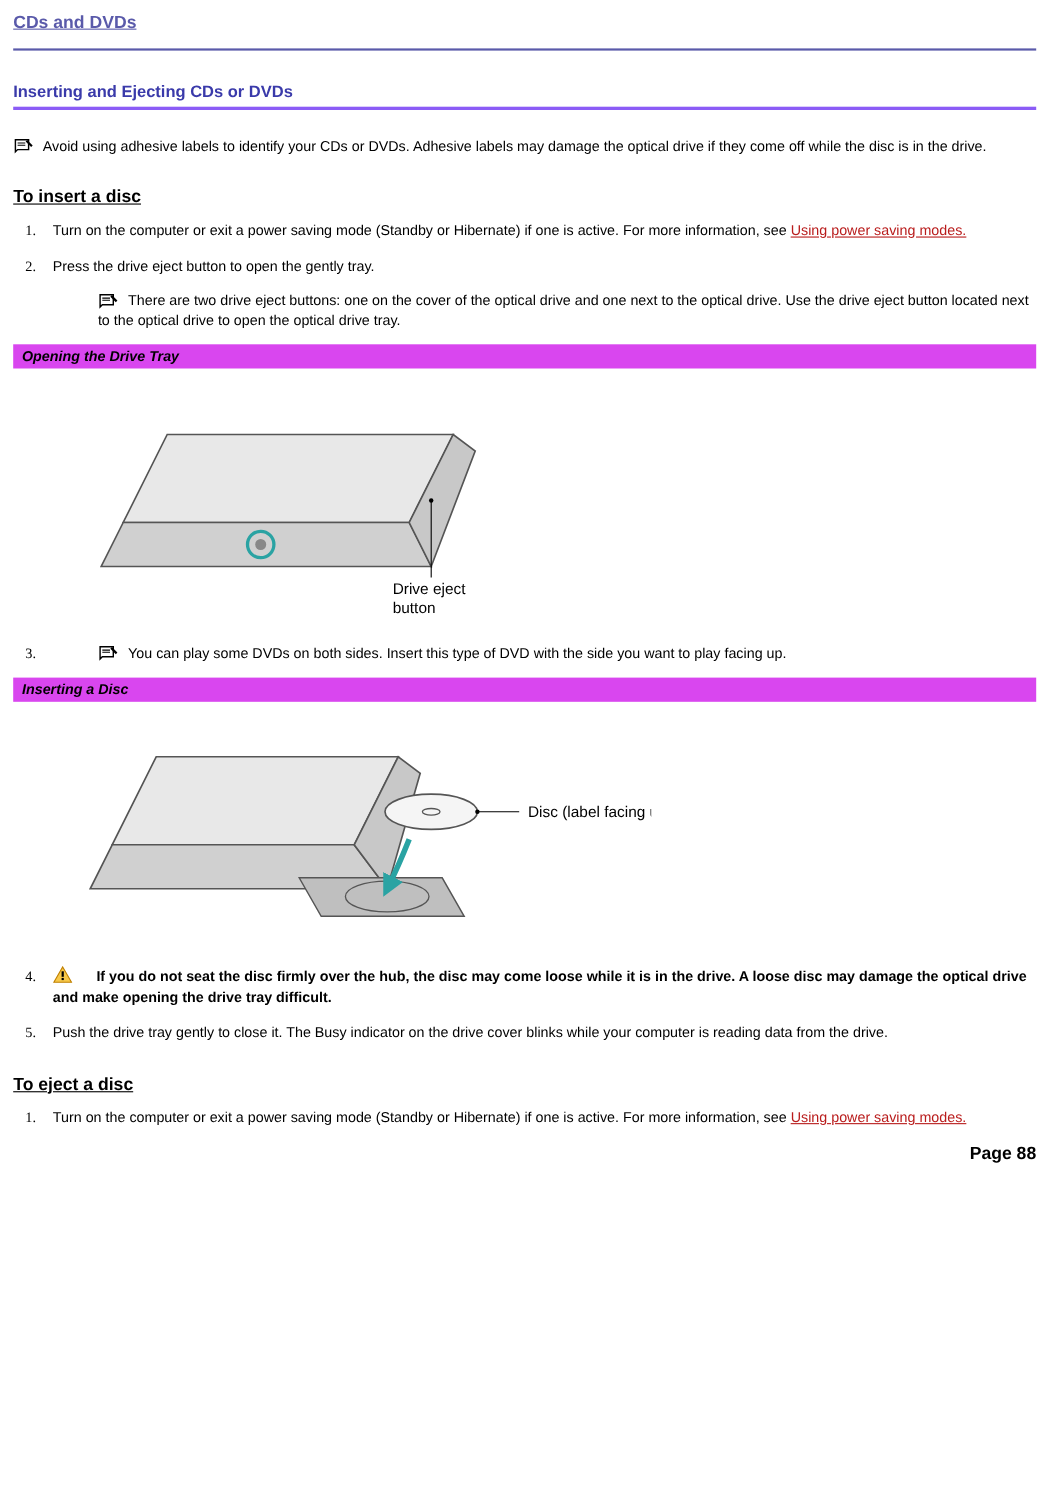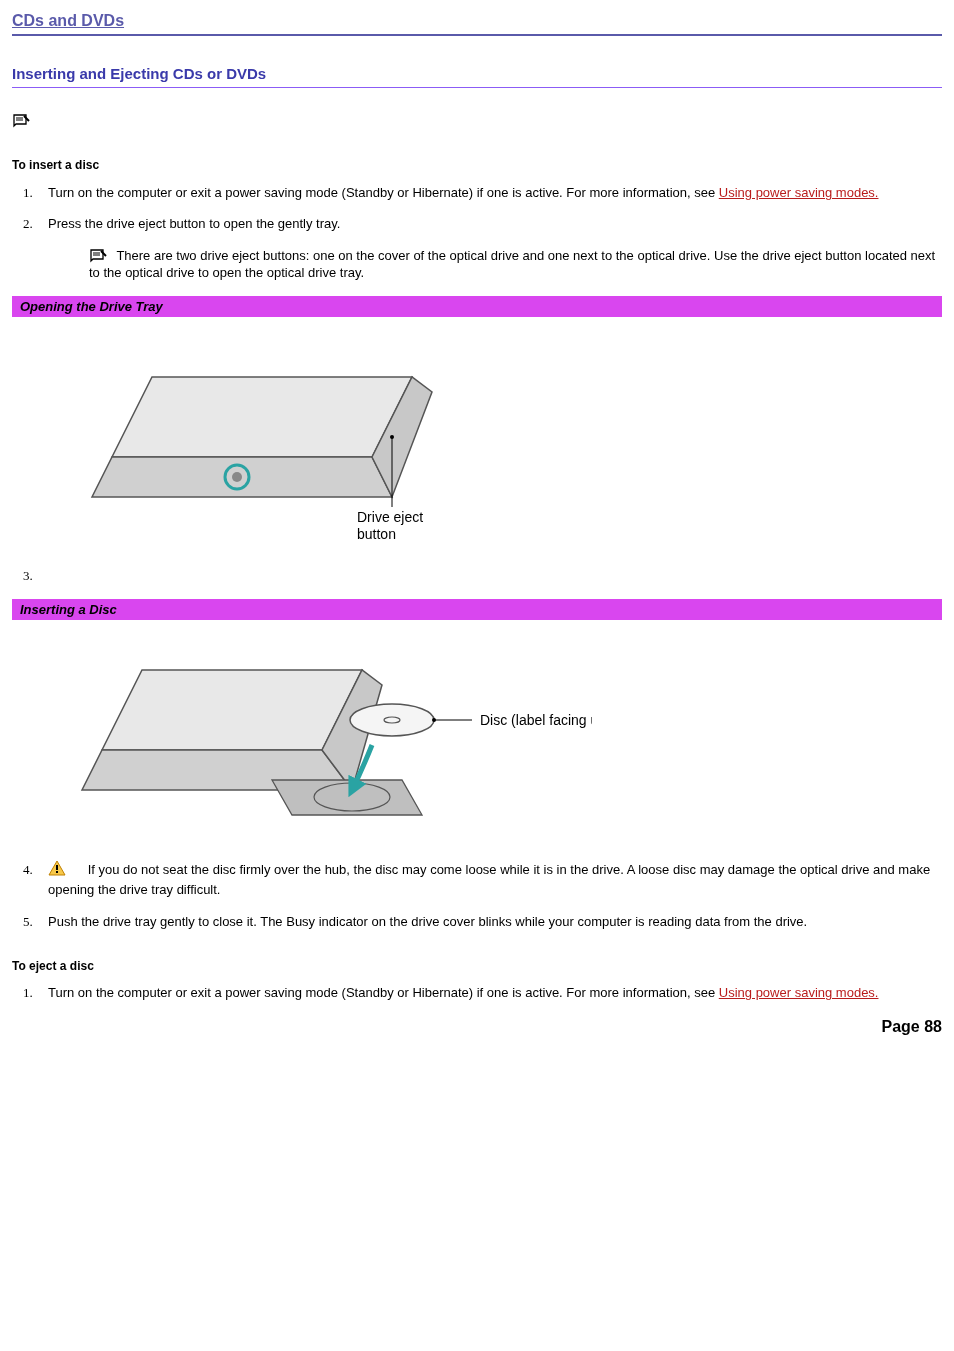--- a/index.html
+++ b/index.html
@@ -11,42 +11,43 @@
     width: 954px;
     box-sizing: border-box;
     line-height: 1.35;
   }
   .page-title {
     color: #5a5aaa;
     font-size: 16px;
     font-weight: bold;
     text-decoration: underline;
     border-bottom: 2px solid #5a5aaa;
-    padding-bottom: 2px;
+    padding-bottom: 12px;
     margin-bottom: 28px;
   }
   .section-title {
     color: #3a3aaa;
     font-size: 15px;
     font-weight: bold;
-    border-bottom: 1px solid #8b5cf6;
+    border-bottom: 3px solid #8b5cf6;
     padding-bottom: 3px;
     margin-bottom: 24px;
   }
   .note-icon {
     display: inline-block;
     vertical-align: middle;
     margin-right: 4px;
   }
   .note-icon svg { display: block; }
   .sub-heading {
     font-weight: bold;
-    font-size: 12px;
+    font-size: 16px;
     margin-top: 28px;
     margin-bottom: 10px;
+    text-decoration: underline;
   }
   ol {
     margin: 0 0 0 24px;
     padding: 0;
   }
   ol > li {
     margin-bottom: 14px;
     padding-left: 12px;
     font-family: Verdana, Arial, sans-serif;
   }
@@ -68,21 +69,21 @@
     font-weight: bold;
     padding: 2px 8px;
     margin: 6px 0 0 0;
     font-size: 13px;
   }
   .figure-block {
     margin: 20px 0 20px 60px;
   }
   .warn-block {
     margin-top: 14px;
-    font-weight: normal;
+    font-weight: bold;
   }
   .warn-icon {
     display: inline-block;
     vertical-align: middle;
     margin-right: 18px;
   }
   .diagram-svg { display: block; }
   .page-num {
     text-align: right;
     font-weight: bold;
@@ -98,20 +99,21 @@
 <div class="section-title">Inserting and Ejecting CDs or DVDs</div>
 
 <p>
   <span class="note-icon">
     <svg width="20" height="16" viewBox="0 0 20 16">
       <path d="M2 2 L14 2 L14 11 L4 11 L2 13 Z" fill="none" stroke="#000" stroke-width="1.3"></path>
       <path d="M4 5 L11 5 M4 7 L11 7" stroke="#000" stroke-width="1"></path>
       <path d="M12 3 L17 8" stroke="#000" stroke-width="2"></path>
     </svg>
   </span>
+  <span>Avoid using adhesive labels to identify your CDs or DVDs. Adhesive labels may damage the optical drive if they come off while the disc is in the drive.</span>
 </p>
 
 <div class="sub-heading">To insert a disc</div>
 
 <ol>
   <li>
     <span>Turn on the computer or exit a power saving mode (Standby or Hibernate) if one is active. For more information, see </span><a href="#" class="ref-link">Using power saving modes.</a>
   </li>
   <li>
     <span>Press the drive eject button to open the gently tray.</span>
@@ -143,20 +145,30 @@
 
     <line x1="320" y1="100" x2="320" y2="170" stroke="#000" stroke-width="1"></line>
     <circle cx="320" cy="100" r="2" fill="#000"></circle>
     <text x="285" y="185" font-family="Arial" font-size="14" fill="#000">Drive eject</text>
     <text x="285" y="202" font-family="Arial" font-size="14" fill="#000">button</text>
   </svg>
 </div>
 
 <ol start="3">
   <li>
+    <div class="inner-note">
+      <span class="note-icon">
+        <svg width="20" height="16" viewBox="0 0 20 16">
+          <path d="M2 2 L14 2 L14 11 L4 11 L2 13 Z" fill="none" stroke="#000" stroke-width="1.3"></path>
+          <path d="M4 5 L11 5 M4 7 L11 7" stroke="#000" stroke-width="1"></path>
+          <path d="M12 3 L17 8" stroke="#000" stroke-width="2"></path>
+        </svg>
+      </span>
+      <span>You can play some DVDs on both sides. Insert this type of DVD with the side you want to play facing up.</span>
+    </div>
   </li>
 </ol>
 
 <div class="caption-bar">Inserting a Disc</div>
 
 <div class="figure-block">
   <svg class="diagram-svg" width="520" height="200" viewBox="0 0 520 200">
 
     <polygon points="30,110 250,110 290,30 70,30" fill="#e8e8e8" stroke="#555" stroke-width="1.5"></polygon>
     <polygon points="30,110 250,110 280,150 10,150" fill="#d0d0d0" stroke="#555" stroke-width="1.5"></polygon>

